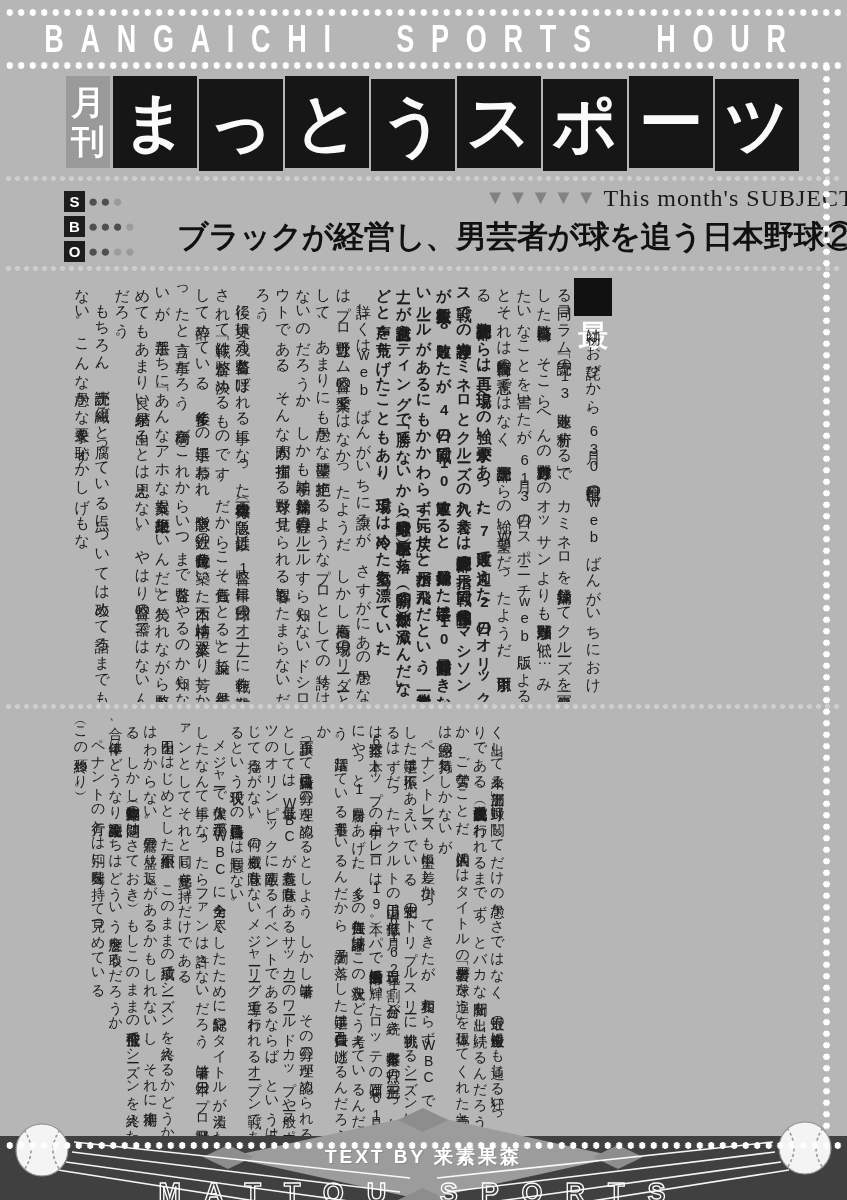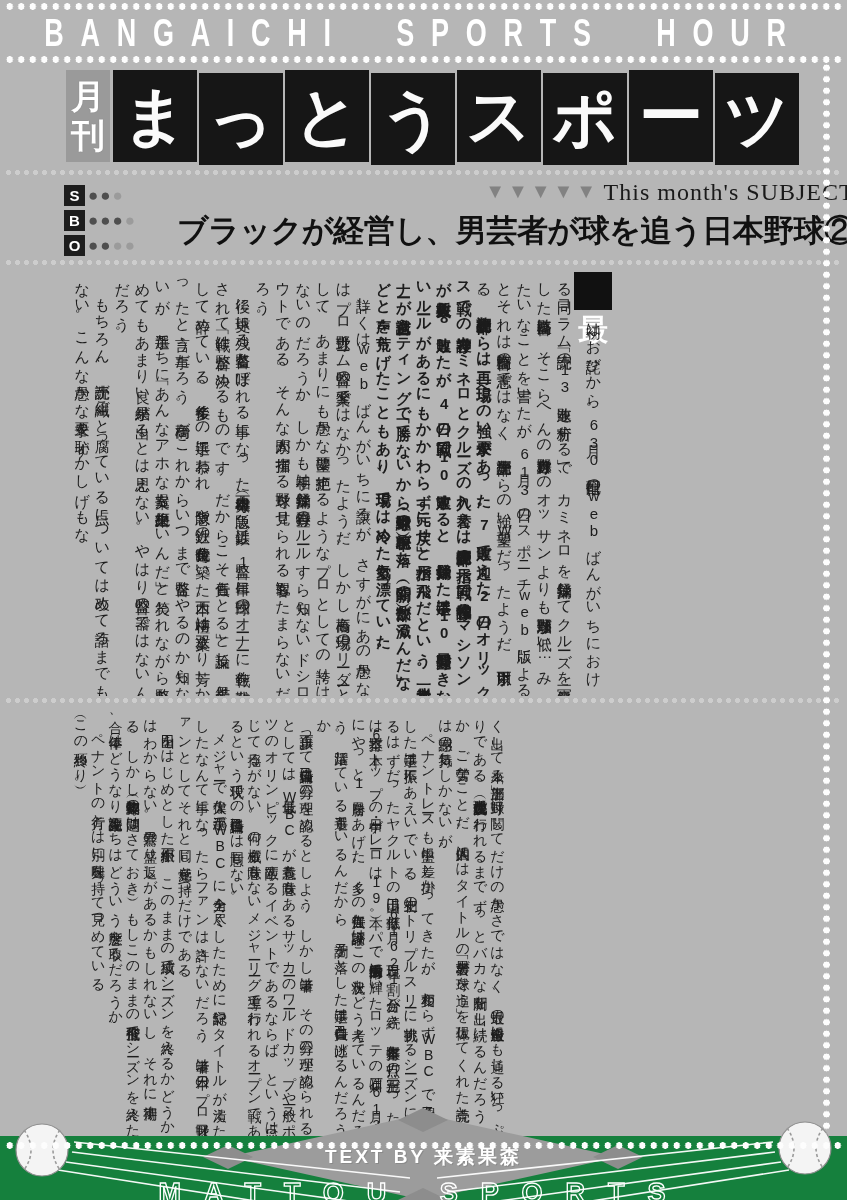--- a/index.html
+++ b/index.html
@@ -18,21 +18,21 @@
     height:9px;
     background-image:radial-gradient(circle, #cdcdcd 0 2.3px, rgba(0,0,0,0) 2.6px);
     background-size:9px 9px;
   }
   .dots-v {
     position:absolute; top:62px; right:14px; width:13px; height:1072px; z-index:6;
     background-image:radial-gradient(circle, #fdfdfd 0 3.1px, rgba(0,0,0,0) 3.5px);
     background-size:13px 11.5px; background-repeat:repeat-y; background-position:center top;
   }
   
-  .banner-wrap { padding-top:0; }
+  .banner-wrap { padding-top:6px; }
   .banner {
     height:40px; display:flex; align-items:center; justify-content:center;
     color:#fff; font-weight:bold; font-size:27px; letter-spacing:0.62em;
     word-spacing:0.9em; transform:scaleY(1.45); transform-origin:center;
     white-space:nowrap;
   }
   
   .masthead { display:flex; align-items:flex-start; padding:4px 0 2px 66px; height:96px; }
   .monthly-box {
     width:44px; height:92px; background:#9a9a9a; margin-right:3px;
@@ -79,21 +79,21 @@
   .quote-bold { font-weight:bold; }
   .drop-cap {
     display:inline-block; background:#111; color:#fff;
     width:38px; height:38px; line-height:38px; text-align:center;
     font-size:30px; font-weight:bold; margin:0 0 2px 0;
   }
   
   .footer-note { text-align:center; font-weight:bold; font-size:16px; line-height:1.3; margin-top:2px; color:#101010; }
   .footer-url { font-family:"DejaVu Sans Mono", monospace; letter-spacing:-0.5px; }
   
-  .band { position:absolute; left:0; bottom:0; width:847px; height:64px; background:#15803d; }
+  .band { position:absolute; left:0; bottom:0; width:847px; height:64px; background:#404040; }
   .band-art { position:absolute; left:0; top:-28px; width:847px; height:92px; }
   .band .dots-h { position:absolute; top:3px; left:0; right:0; z-index:2; }
   .band-texts { position:absolute; top:8px; left:0; width:100%; z-index:3; text-align:center; }
   .text-by {
     color:#fff; font-weight:bold; font-size:19px; letter-spacing:3px;
     text-shadow:1px 1px 0 #8a8a8a;
   }
   .band-logo {
     margin-top:8px; font-size:27px; letter-spacing:0.85em; font-weight:bold;
     color:rgba(255,255,255,0); -webkit-text-stroke:1.3px #ffffff; white-space:nowrap;

